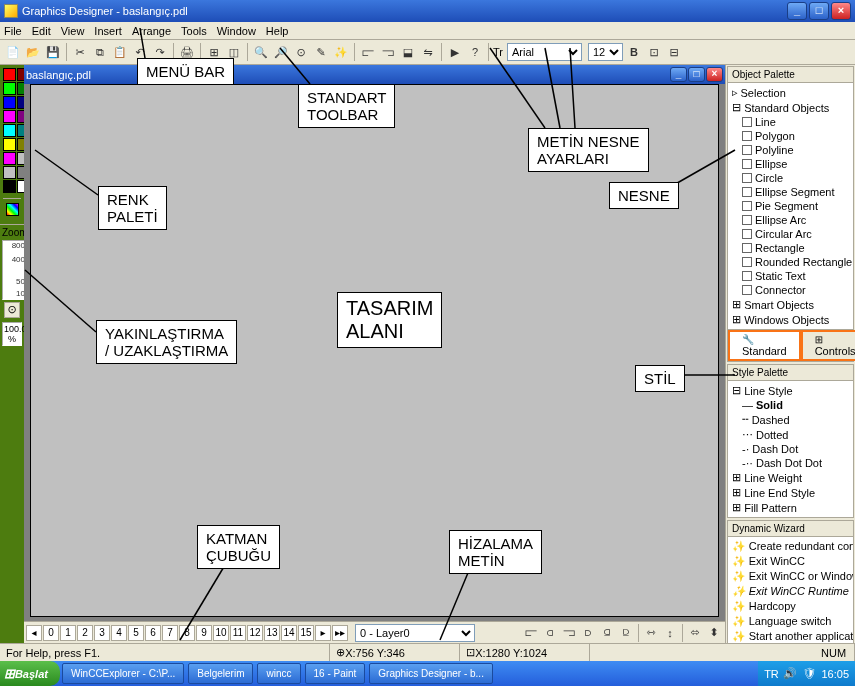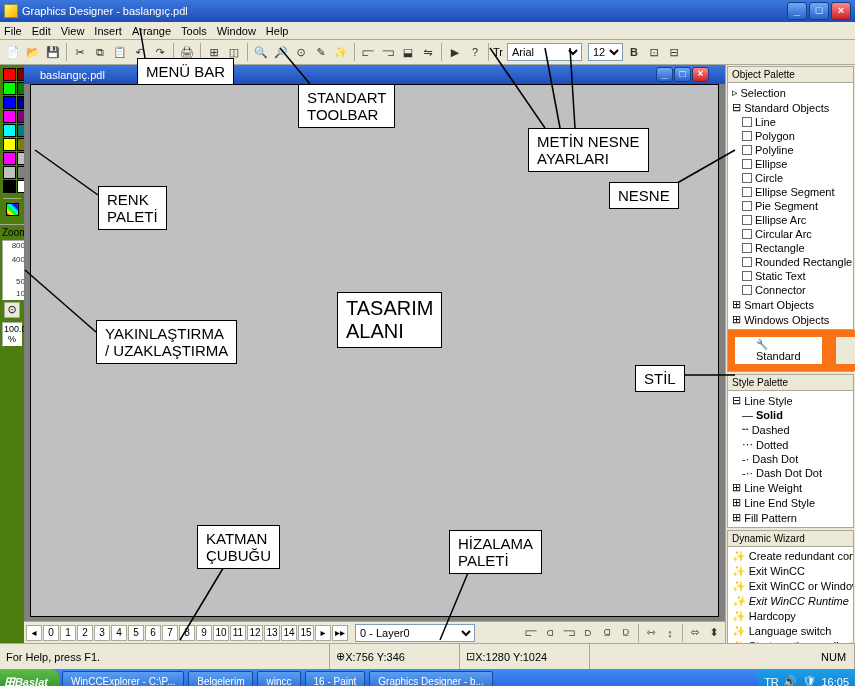--- a/index.html
+++ b/index.html
@@ -18,37 +18,37 @@
 .main{display:flex;height:calc(100% - 22px - 18px - 25px - 18px - 25px);background:#ece9d8}
 .leftpanels{width:24px;display:flex;flex-direction:column;background:#4d7c0f}
 .colorpal{display:grid;grid-template-columns:repeat(2,13px);gap:1px;padding:3px}
 .csw{width:13px;height:13px;border:1px solid #000}
 .zoompan{margin-top:6px;border-top:1px solid #aca899;padding:2px;text-align:center}
 .zoompan .zt{font-size:10px;margin-bottom:2px}
 .slider{width:24px;height:60px;margin:2px auto;border:1px inset #fff;background:#fff;position:relative}
 .slider .tick{position:absolute;right:0;font-size:8px;color:#333}
 .zoomval{border:1px inset #fff;background:#fff;font-size:9px;padding:1px;margin-top:4px}
 .canvasarea{flex:1;position:relative;background:#808080}
-.doctitle{height:19px;background:linear-gradient(#3b77dd,#1e4db7);display:flex;align-items:center;color:#fff;padding:0 16px}
+.doctitle{height:19px;background:linear-gradient(#3b77dd,#1e4db7);display:flex;align-items:center;color:#fff;padding:0 2px}
 .doctitle .winbtns{gap:1px}
 .doctitle .winbtn{width:17px;height:15px;font-size:10px;line-height:12px}
 .designsurf{position:absolute;top:19px;left:6px;right:6px;bottom:26px;background:#c0c0c0;background-image:radial-gradient(circle,#888 0.6px,transparent 0.6px);background-size:8px 8px;border:1px solid #000}
 .layerbar{position:absolute;bottom:0;left:0;right:0;height:22px;background:#ece9d8;border-top:1px solid #aca899;display:flex;align-items:center;gap:1px;padding:2px}
 .lbtn{width:16px;height:16px;border:1px solid #aca899;background:#fff;text-align:center;font-size:10px;line-height:14px}
 .lsel{height:18px;border:1px solid #7f9db9;background:#fff;font-size:11px;width:120px;margin-left:6px}
 .rightpanels{width:130px;background:#ece9d8;border-left:1px solid #aca899;display:flex;flex-direction:column;overflow:hidden}
 .pal{border:1px solid #aca899;margin:1px;background:#fff;display:flex;flex-direction:column}
 .paltitle{background:#ece9d8;border-bottom:1px solid #aca899;padding:2px 4px;font-size:10px}
 .palbody{padding:2px;font-size:10px;overflow:auto}
 .treeitem{padding:1px 0 1px 12px;display:flex;align-items:center;gap:3px;white-space:nowrap}
 .ticon2{width:10px;height:10px;border:1px solid #666;flex-shrink:0}
 .tabs{display:flex;border-top:1px solid #aca899;background:#ece9d8}
-.tab{padding:2px 21px;border:7px solid #f97316;background:#ece9d8;font-size:10px}
+.tab{padding:2px 12px;border:2px solid #f97316;background:#ece9d8;font-size:10px}
 .tab.active{background:#fff}
-.statusbar{height:26px;background:#ece9d8;border-top:1px solid #aca899;display:flex;align-items:center;font-size:10px}
+.statusbar{height:18px;background:#ece9d8;border-top:1px solid #aca899;display:flex;align-items:center;font-size:10px}
 .statuscell{border-right:1px solid #aca899;padding:0 6px;height:100%;display:flex;align-items:center}
 .taskbar{height:25px;background:linear-gradient(#3e8cf3,#245edb);display:flex;align-items:center}
 .start{height:25px;padding:0 12px 0 4px;background:linear-gradient(#5bbf4a,#2a8a1f);color:#fff;font-weight:bold;font-style:italic;font-size:13px;display:flex;align-items:center;border-radius:0 10px 10px 0}
 .tbitem{height:21px;margin:2px;padding:0 8px;background:linear-gradient(#5a9ff0,#2b6bd4);border:1px solid #1a4a9e;color:#fff;display:flex;align-items:center;gap:4px;font-size:10px;border-radius:2px}
 .tray{margin-left:auto;height:25px;background:linear-gradient(#1e9fe8,#0e7acc);padding:0 6px;color:#fff;display:flex;align-items:center;gap:5px;font-size:10px}
 .annot{position:absolute;background:#fff;border:1px solid #000;padding:4px 8px;font-size:15px;font-family:Arial;z-index:50}
 .aline{position:absolute;stroke:#000;stroke-width:1.5;z-index:40;pointer-events:none}
 </style>
 </head>
 <body>
@@ -358,21 +358,21 @@
 <div class="annot" style="top:186px;left:98px;white-space:pre">RENK
 PALETİ</div>
 <div class="annot" style="top:320px;left:96px;white-space:pre">YAKINLAŞTIRMA
 / UZAKLAŞTIRMA</div>
 <div class="annot" style="top:292px;left:337px;white-space:pre;font-size:20px">TASARIM
 ALANI</div>
 <div class="annot" style="top:365px;left:635px">STİL</div>
 <div class="annot" style="top:525px;left:197px;white-space:pre">KATMAN
 ÇUBUĞU</div>
 <div class="annot" style="top:530px;left:449px;white-space:pre">HİZALAMA
-PALETİ</div>
+METİN</div>
 
 <svg class="aline" style="top:0;left:0;width:855px;height:686px;position:absolute">
 <line x1="145" y1="58" x2="140" y2="28"></line>
 <line x1="310" y1="84" x2="280" y2="48"></line>
 <line x1="545" y1="128" x2="490" y2="48"></line>
 <line x1="560" y1="128" x2="545" y2="48"></line>
 <line x1="575" y1="128" x2="570" y2="48"></line>
 <line x1="665" y1="190" x2="735" y2="150"></line>
 <line x1="98" y1="195" x2="35" y2="150"></line>
 <line x1="96" y1="332" x2="25" y2="270"></line>

